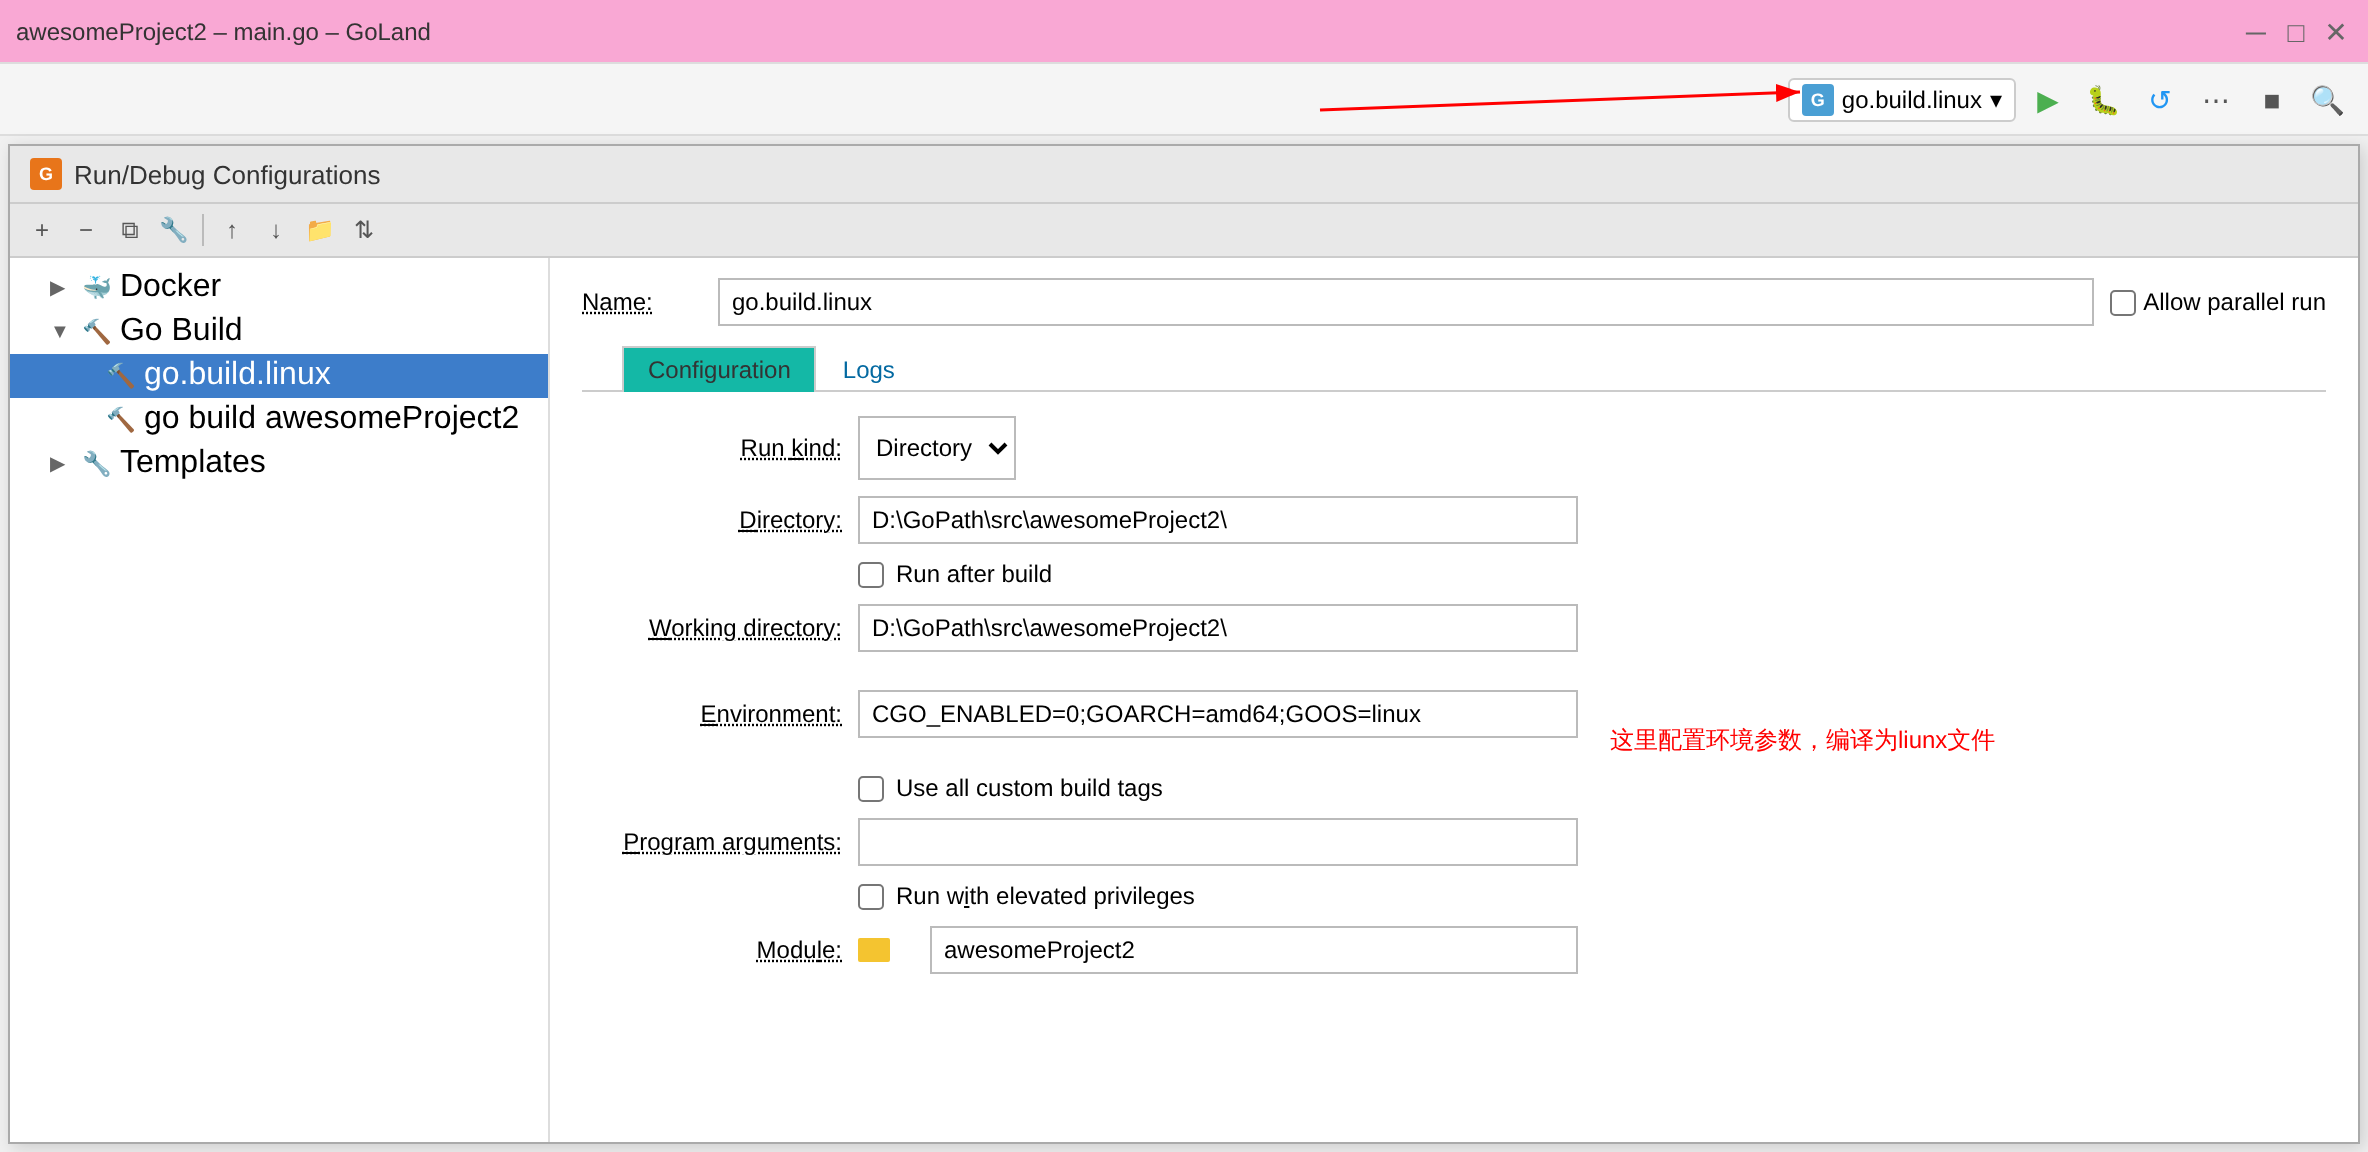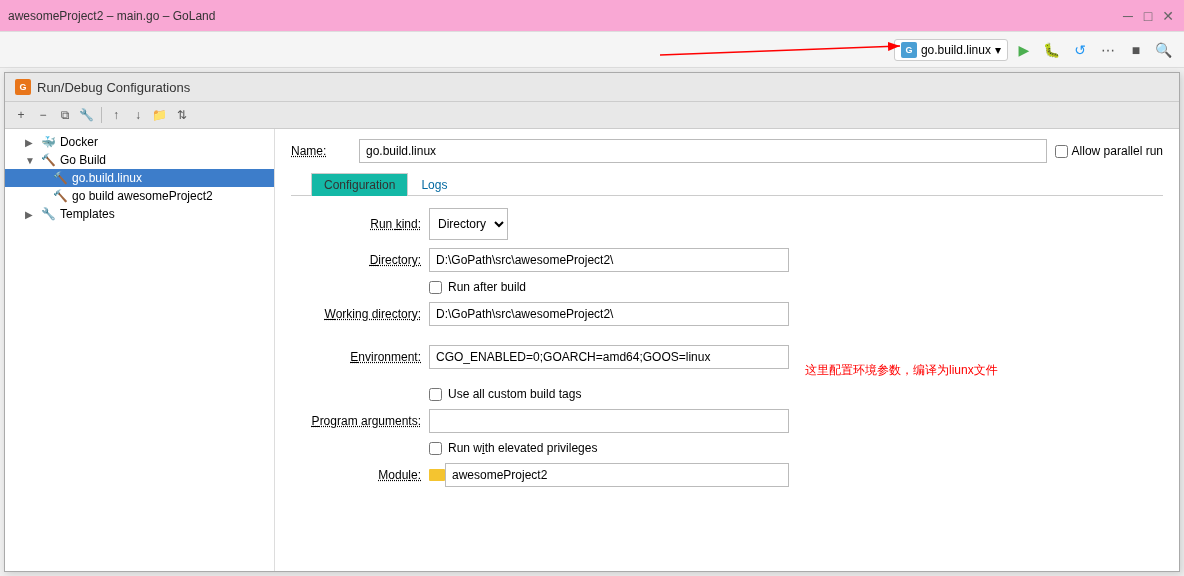--- a/index.html
+++ b/index.html
@@ -153,21 +153,21 @@
       gap: 4px;
       user-select: none;
     }
     .tree-item.selected { background: #3d7dca; color: white; }
     .tree-item.selected .tree-icon { color: white; }
     .tree-arrow { width: 12px; font-size: 10px; color: #666; }
     .tree-arrow.open::before { content: '▼'; }
     .tree-arrow.closed::before { content: '▶'; }
     .tree-arrow.empty::before { content: ''; }
     .tree-icon { font-size: 12px; }
-    .tree-label { font-size: 12px; }
+    .tree-label { font-size: 16px; }
     .tree-item.indent1 { padding-left: 20px; }
     .tree-item.indent2 { padding-left: 32px; }
 
     
     .icon-docker { color: #2496ed; }
     .icon-gobuild { color: #4a9fd4; }
     .icon-wrench { color: #888; }
 
     
     .config-panel {
@@ -275,21 +275,21 @@
     }
     .form-note {
       font-size: 12px;
       color: red;
       margin-left: 8px;
       margin-top: 28px;
     }
     .form-input-with-icon {
       display: flex;
       align-items: center;
-      gap: 0;
+      gap: 20px;
     }
     .folder-icon-small {
       width: 16px; height: 12px;
       background: #f4c430;
       border-radius: 1px;
       display: inline-block;
     }
 
     
     .overlay-svg {

